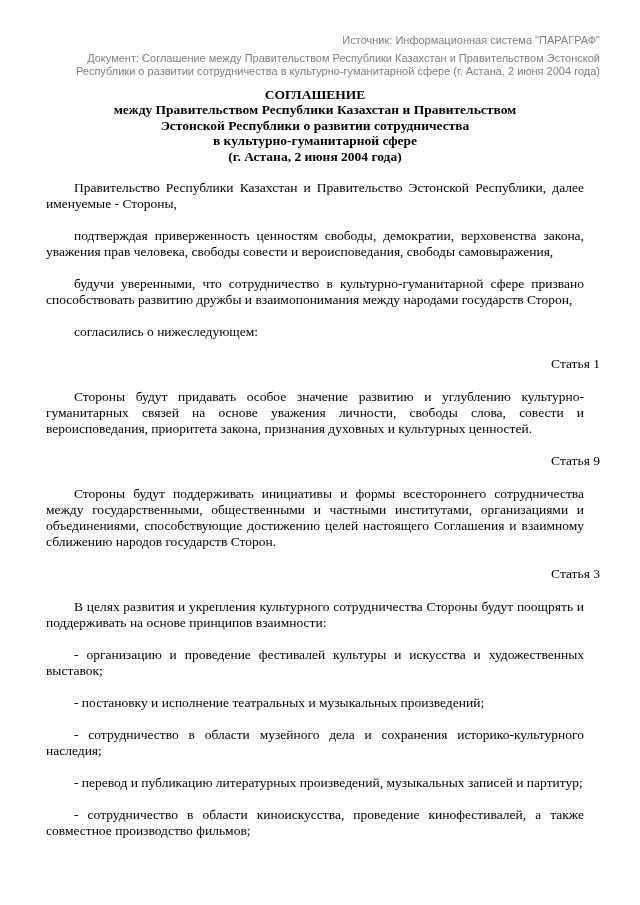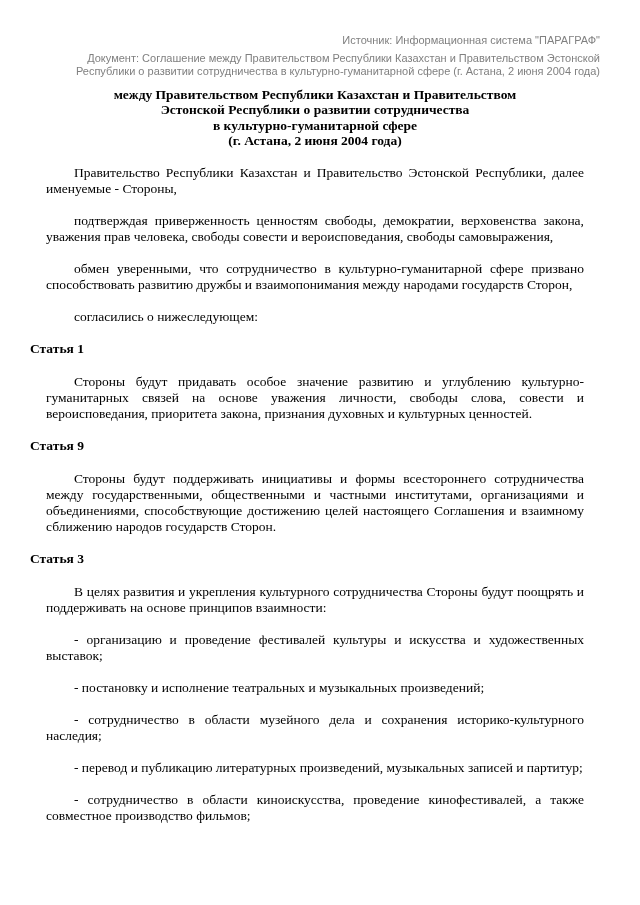--- a/index.html
+++ b/index.html
@@ -55,48 +55,49 @@
     cursor: pointer;
   }
   
   .doc-body { margin-top: 12px; }
   .doc-body p {
     margin: 16px;
     text-indent: 28px;
     text-align: justify;
   }
   .article-heading {
-    text-align: left;
-    font-weight: bold;
+    text-align: right;
+    font-weight: normal;
     margin: 12px 0 17px 0;
   }
 </style>
 </head>
 <body>
 
 <div class="page">
 
   <div class="meta-header">
     <div class="meta-source">Источник: Информационная система "ПАРАГРАФ"</div>
     <div class="meta-document">Документ: Соглашение между Правительством Республики Казахстан и Правительством Эстонской Республики о развитии сотрудничества в культурно-гуманитарной сфере (г. Астана, 2 июня 2004 года)</div>
   </div>
 
   <div class="doc-title">
+    <div>СОГЛАШЕНИЕ</div>
     <div>между Правительством Республики Казахстан и Правительством</div>
     <div>Эстонской Республики о развитии сотрудничества</div>
     <div>в культурно-гуманитарной сфере</div>
     <div>(г. Астана, 2 июня 2004 года)</div>
   </div>
 
 
   <div class="doc-body">
 
     <p>Правительство Республики Казахстан и Правительство Эстонской Республики, далее именуемые - Стороны,</p>
     <p>подтверждая приверженность ценностям свободы, демократии, верховенства закона, уважения прав человека, свободы совести и вероисповедания, свободы самовыражения,</p>
-    <p>обмен уверенными, что сотрудничество в культурно-гуманитарной сфере призвано способствовать развитию дружбы и взаимопонимания между народами государств Сторон,</p>
+    <p>будучи уверенными, что сотрудничество в культурно-гуманитарной сфере призвано способствовать развитию дружбы и взаимопонимания между народами государств Сторон,</p>
     <p>согласились о нижеследующем:</p>
 
     <div class="article-heading">Статья 1</div>
     <p>Стороны будут придавать особое значение развитию и углублению культурно-гуманитарных связей на основе уважения личности, свободы слова, совести и вероисповедания, приоритета закона, признания духовных и культурных ценностей.</p>
 
     <div class="article-heading">Статья 9</div>
     <p>Стороны будут поддерживать инициативы и формы всестороннего сотрудничества между государственными, общественными и частными институтами, организациями и объединениями, способствующие достижению целей настоящего Соглашения и взаимному сближению народов государств Сторон.</p>
 
     <div class="article-heading">Статья 3</div>
     <p>В целях развития и укрепления культурного сотрудничества Стороны будут поощрять и поддерживать на основе принципов взаимности:</p>

